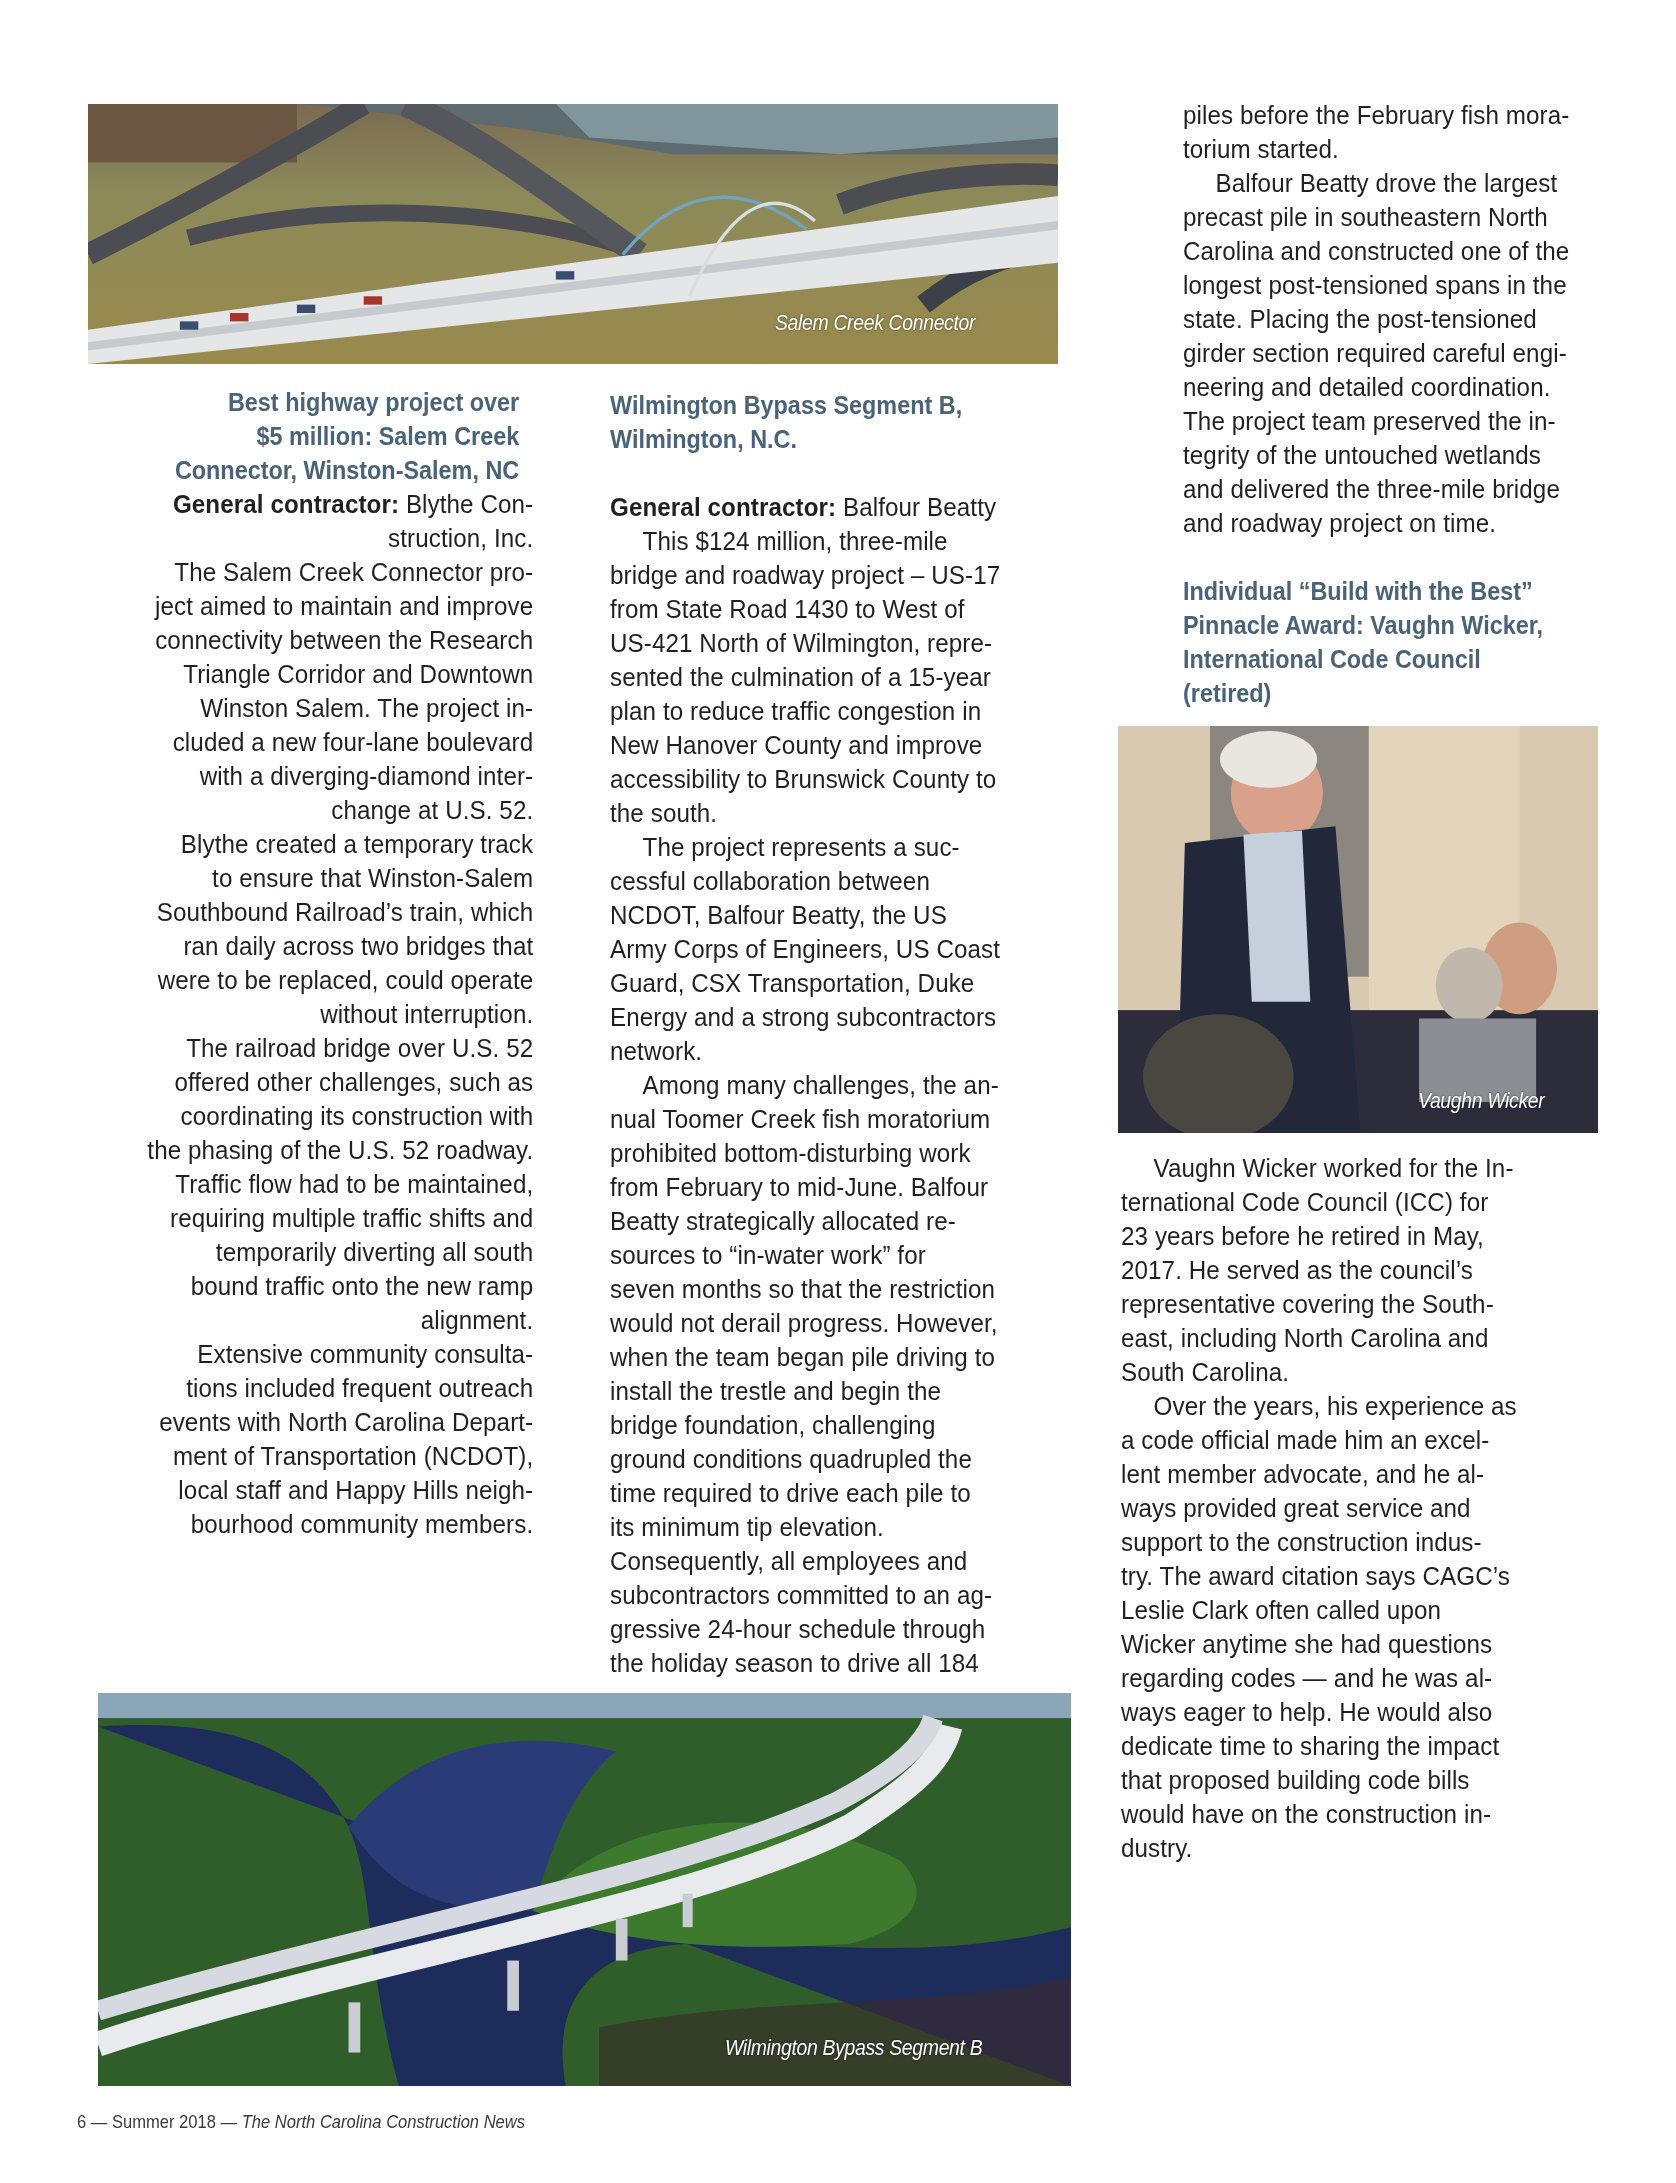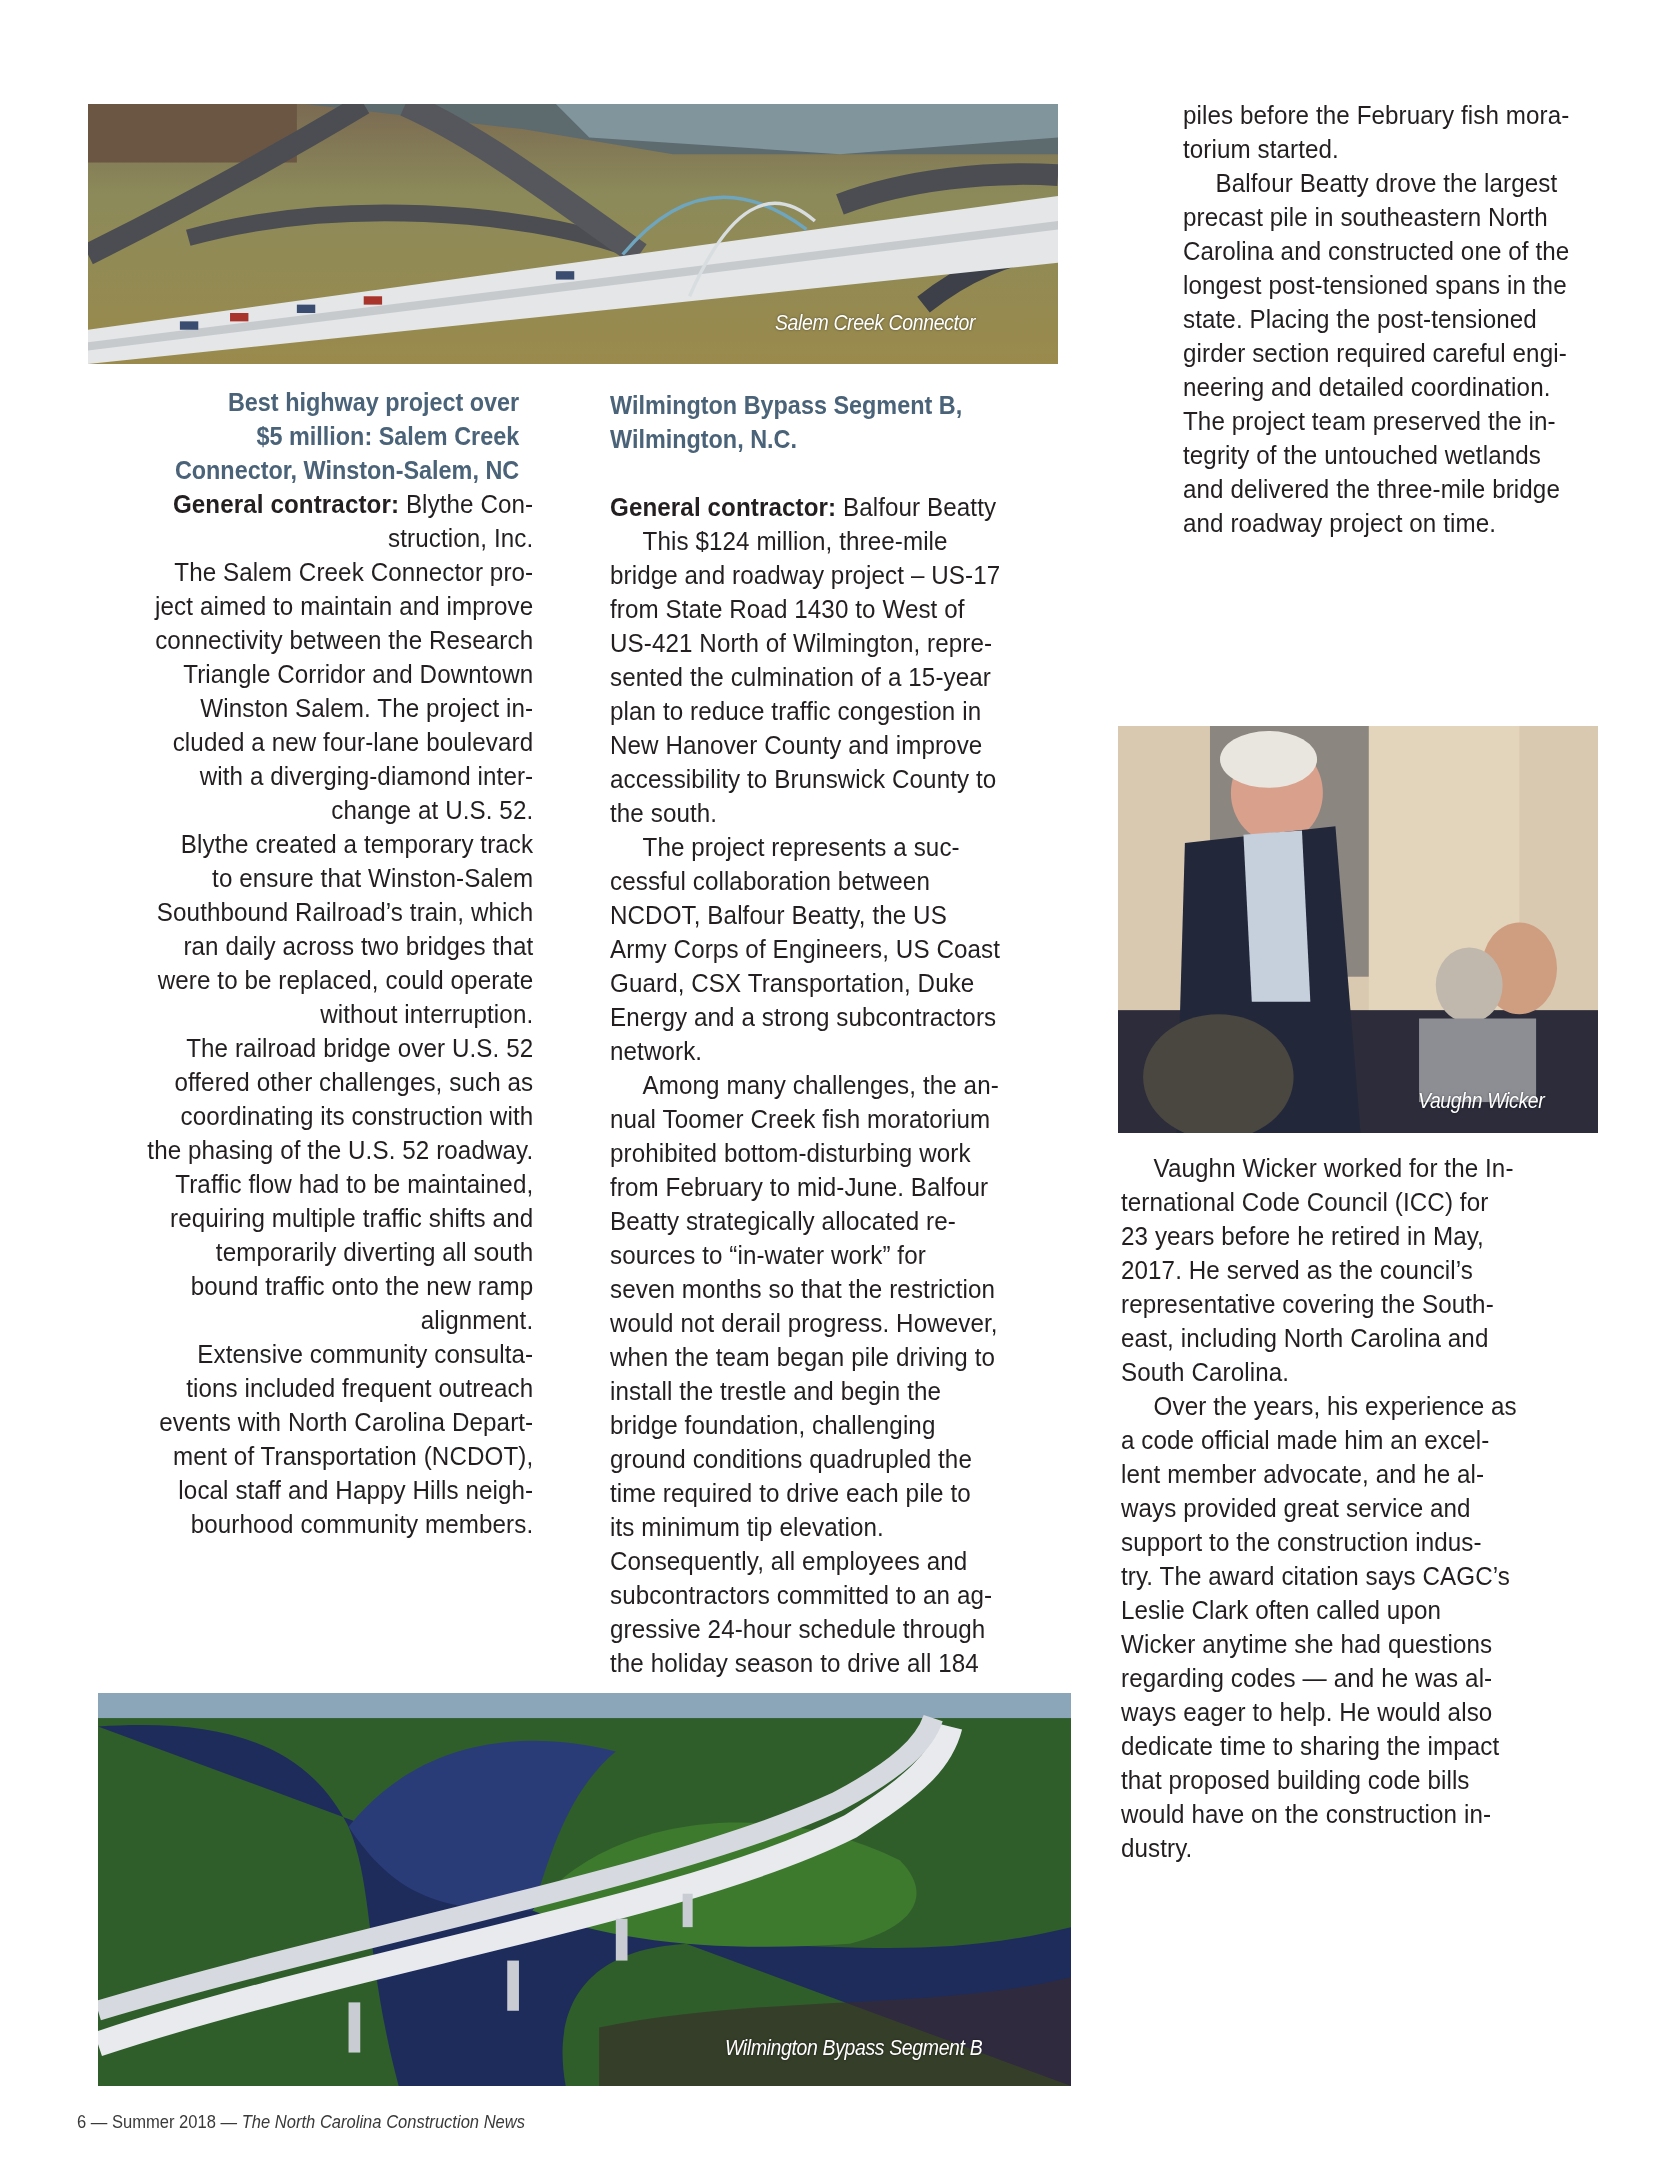--- a/index.html
+++ b/index.html
@@ -206,20 +206,26 @@
       <div class="line body">girder section required careful engi-</div>
       <div class="line body">neering and detailed coordination.</div>
       <div class="line body">The project team preserved the in-</div>
       <div class="line body">tegrity of the untouched wetlands</div>
       <div class="line body">and delivered the three-mile bridge</div>
       <div class="line body">and roadway project on time.</div>
     </div>
     <div>
       <div class="line blank"></div>
     </div>
+    <div>
+      <div class="line head">Individual “Build with the Best”</div>
+      <div class="line head">Pinnacle Award: Vaughn Wicker,</div>
+      <div class="line head">International Code Council</div>
+      <div class="line head">(retired)</div>
+    </div>
   </div>
 <div class="col" style="left:1121px; top:1151px; width:476px;">
     <div>
       <div class="line body indent">Vaughn Wicker worked for the In-</div>
       <div class="line body">ternational Code Council (ICC) for</div>
       <div class="line body">23 years before he retired in May,</div>
       <div class="line body">2017. He served as the council’s</div>
       <div class="line body">representative covering the South-</div>
       <div class="line body">east, including North Carolina and</div>
       <div class="line body">South Carolina.</div>

